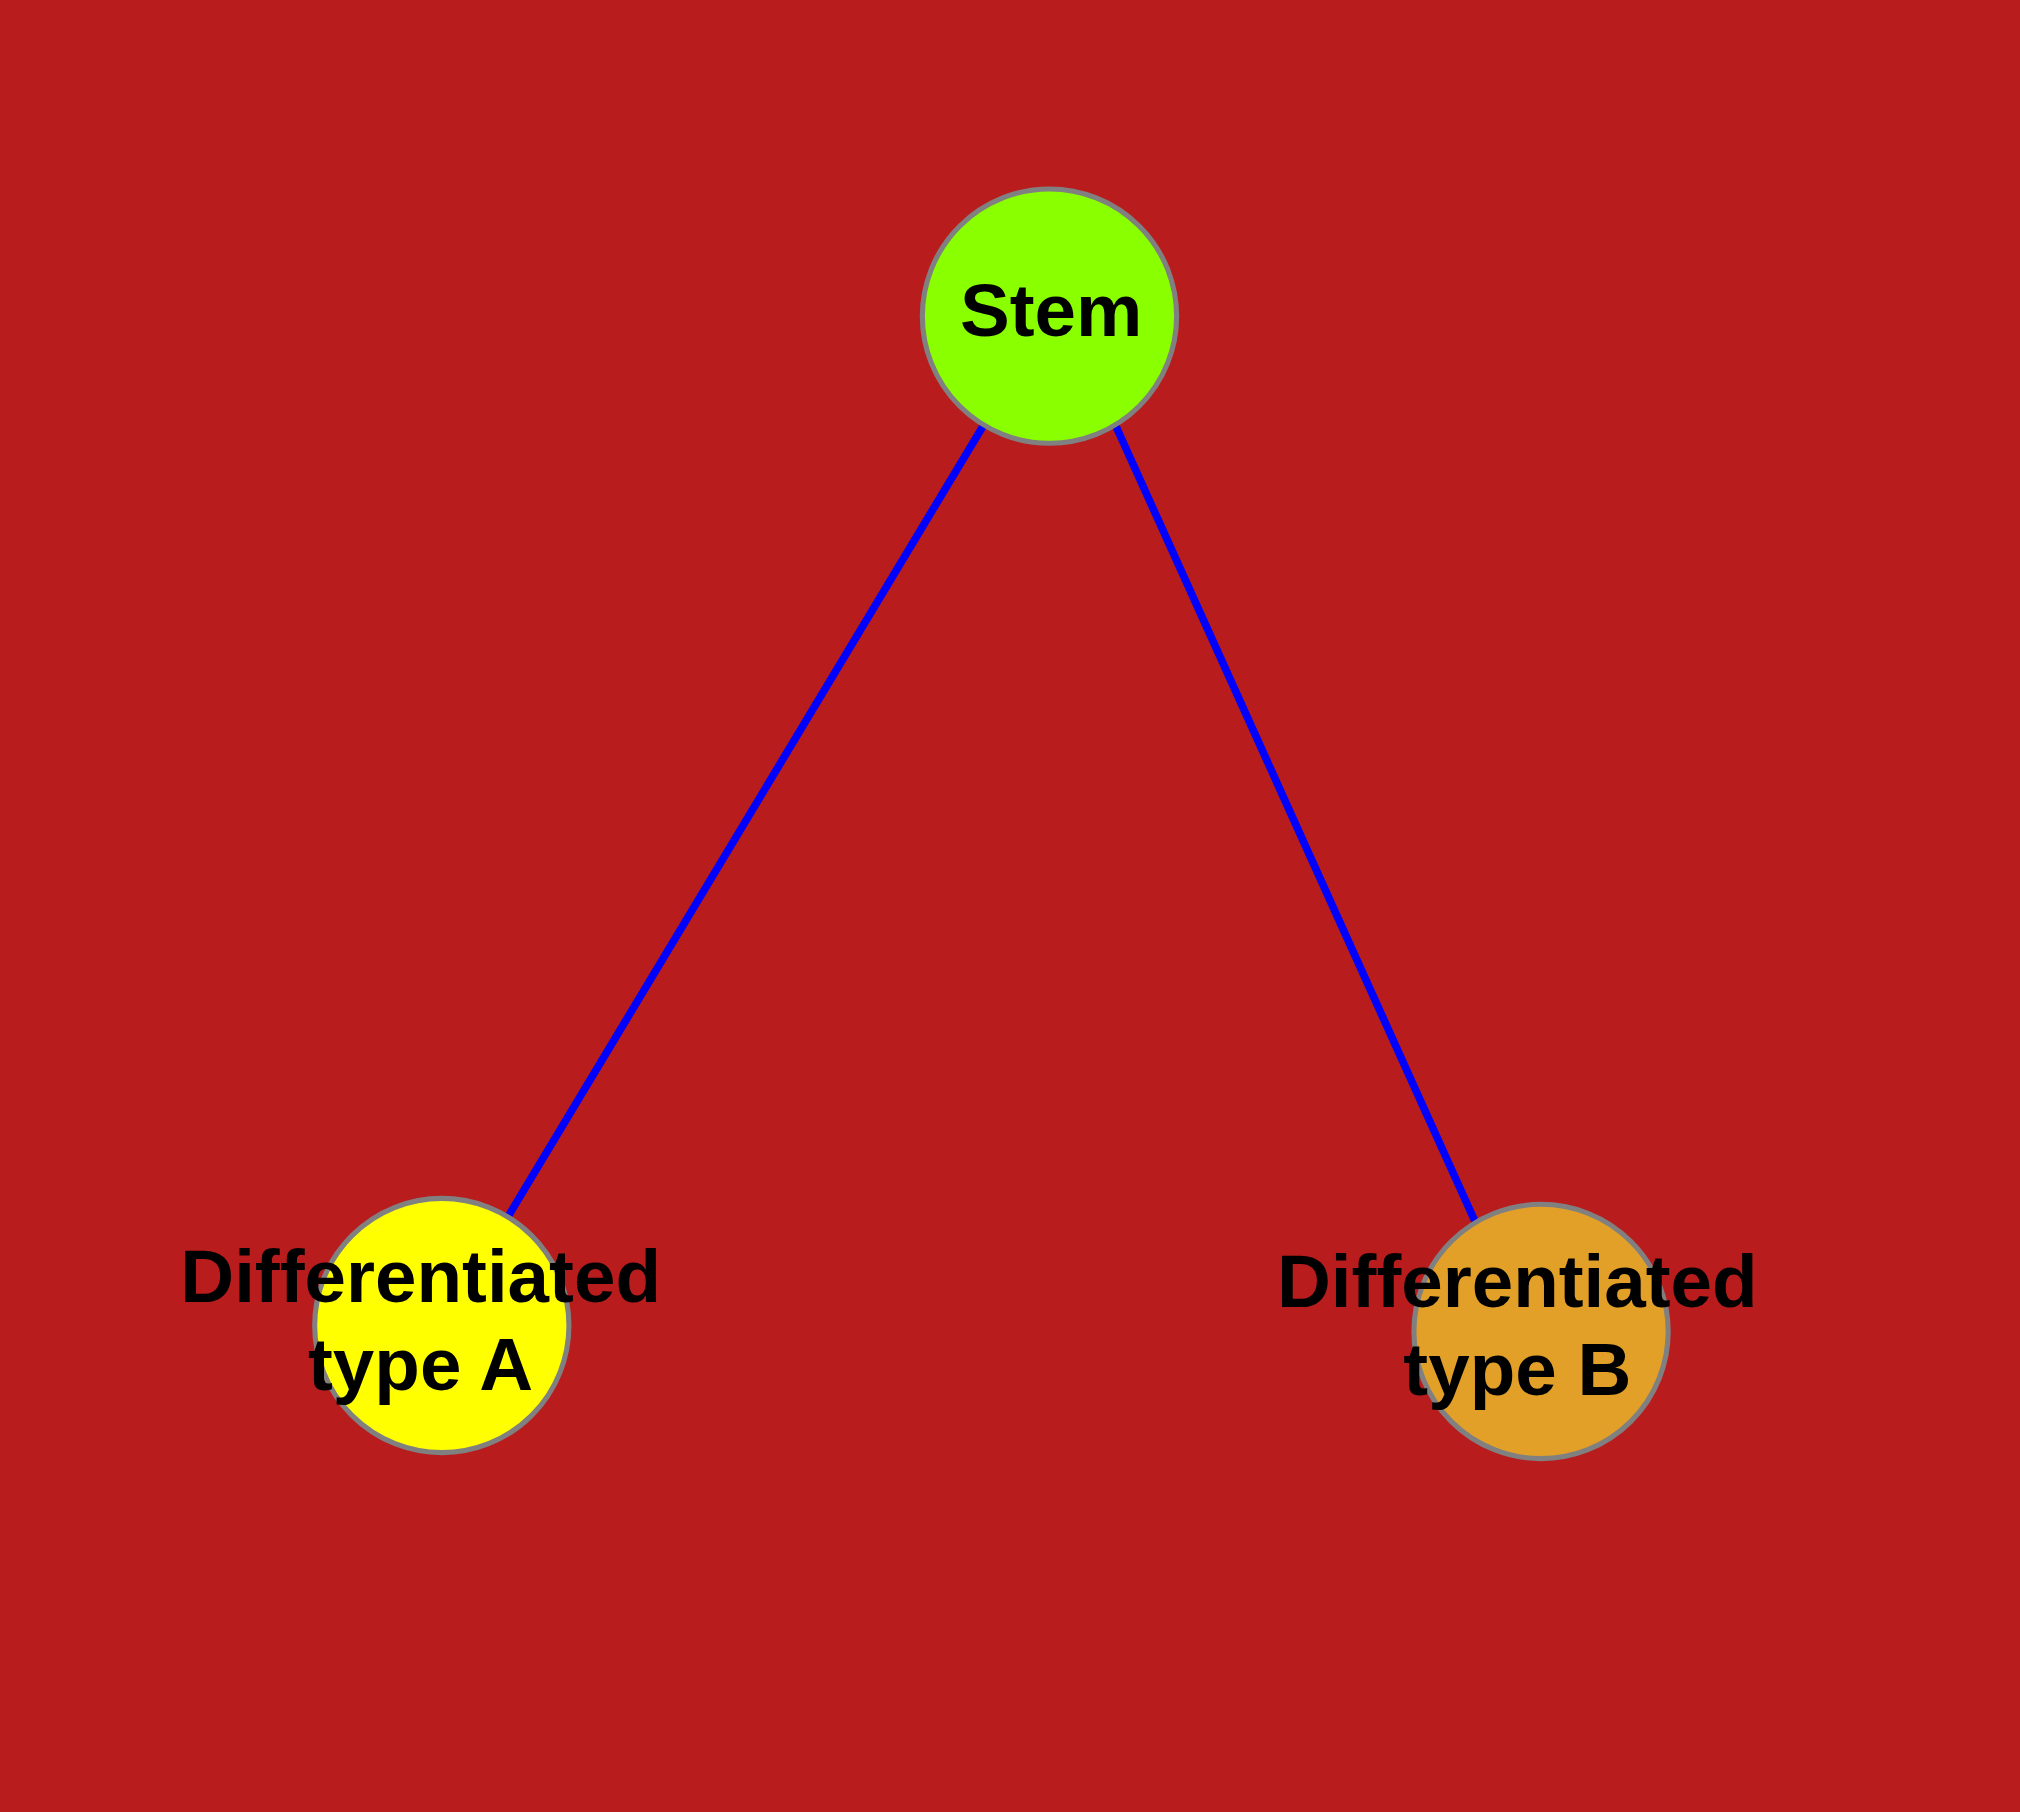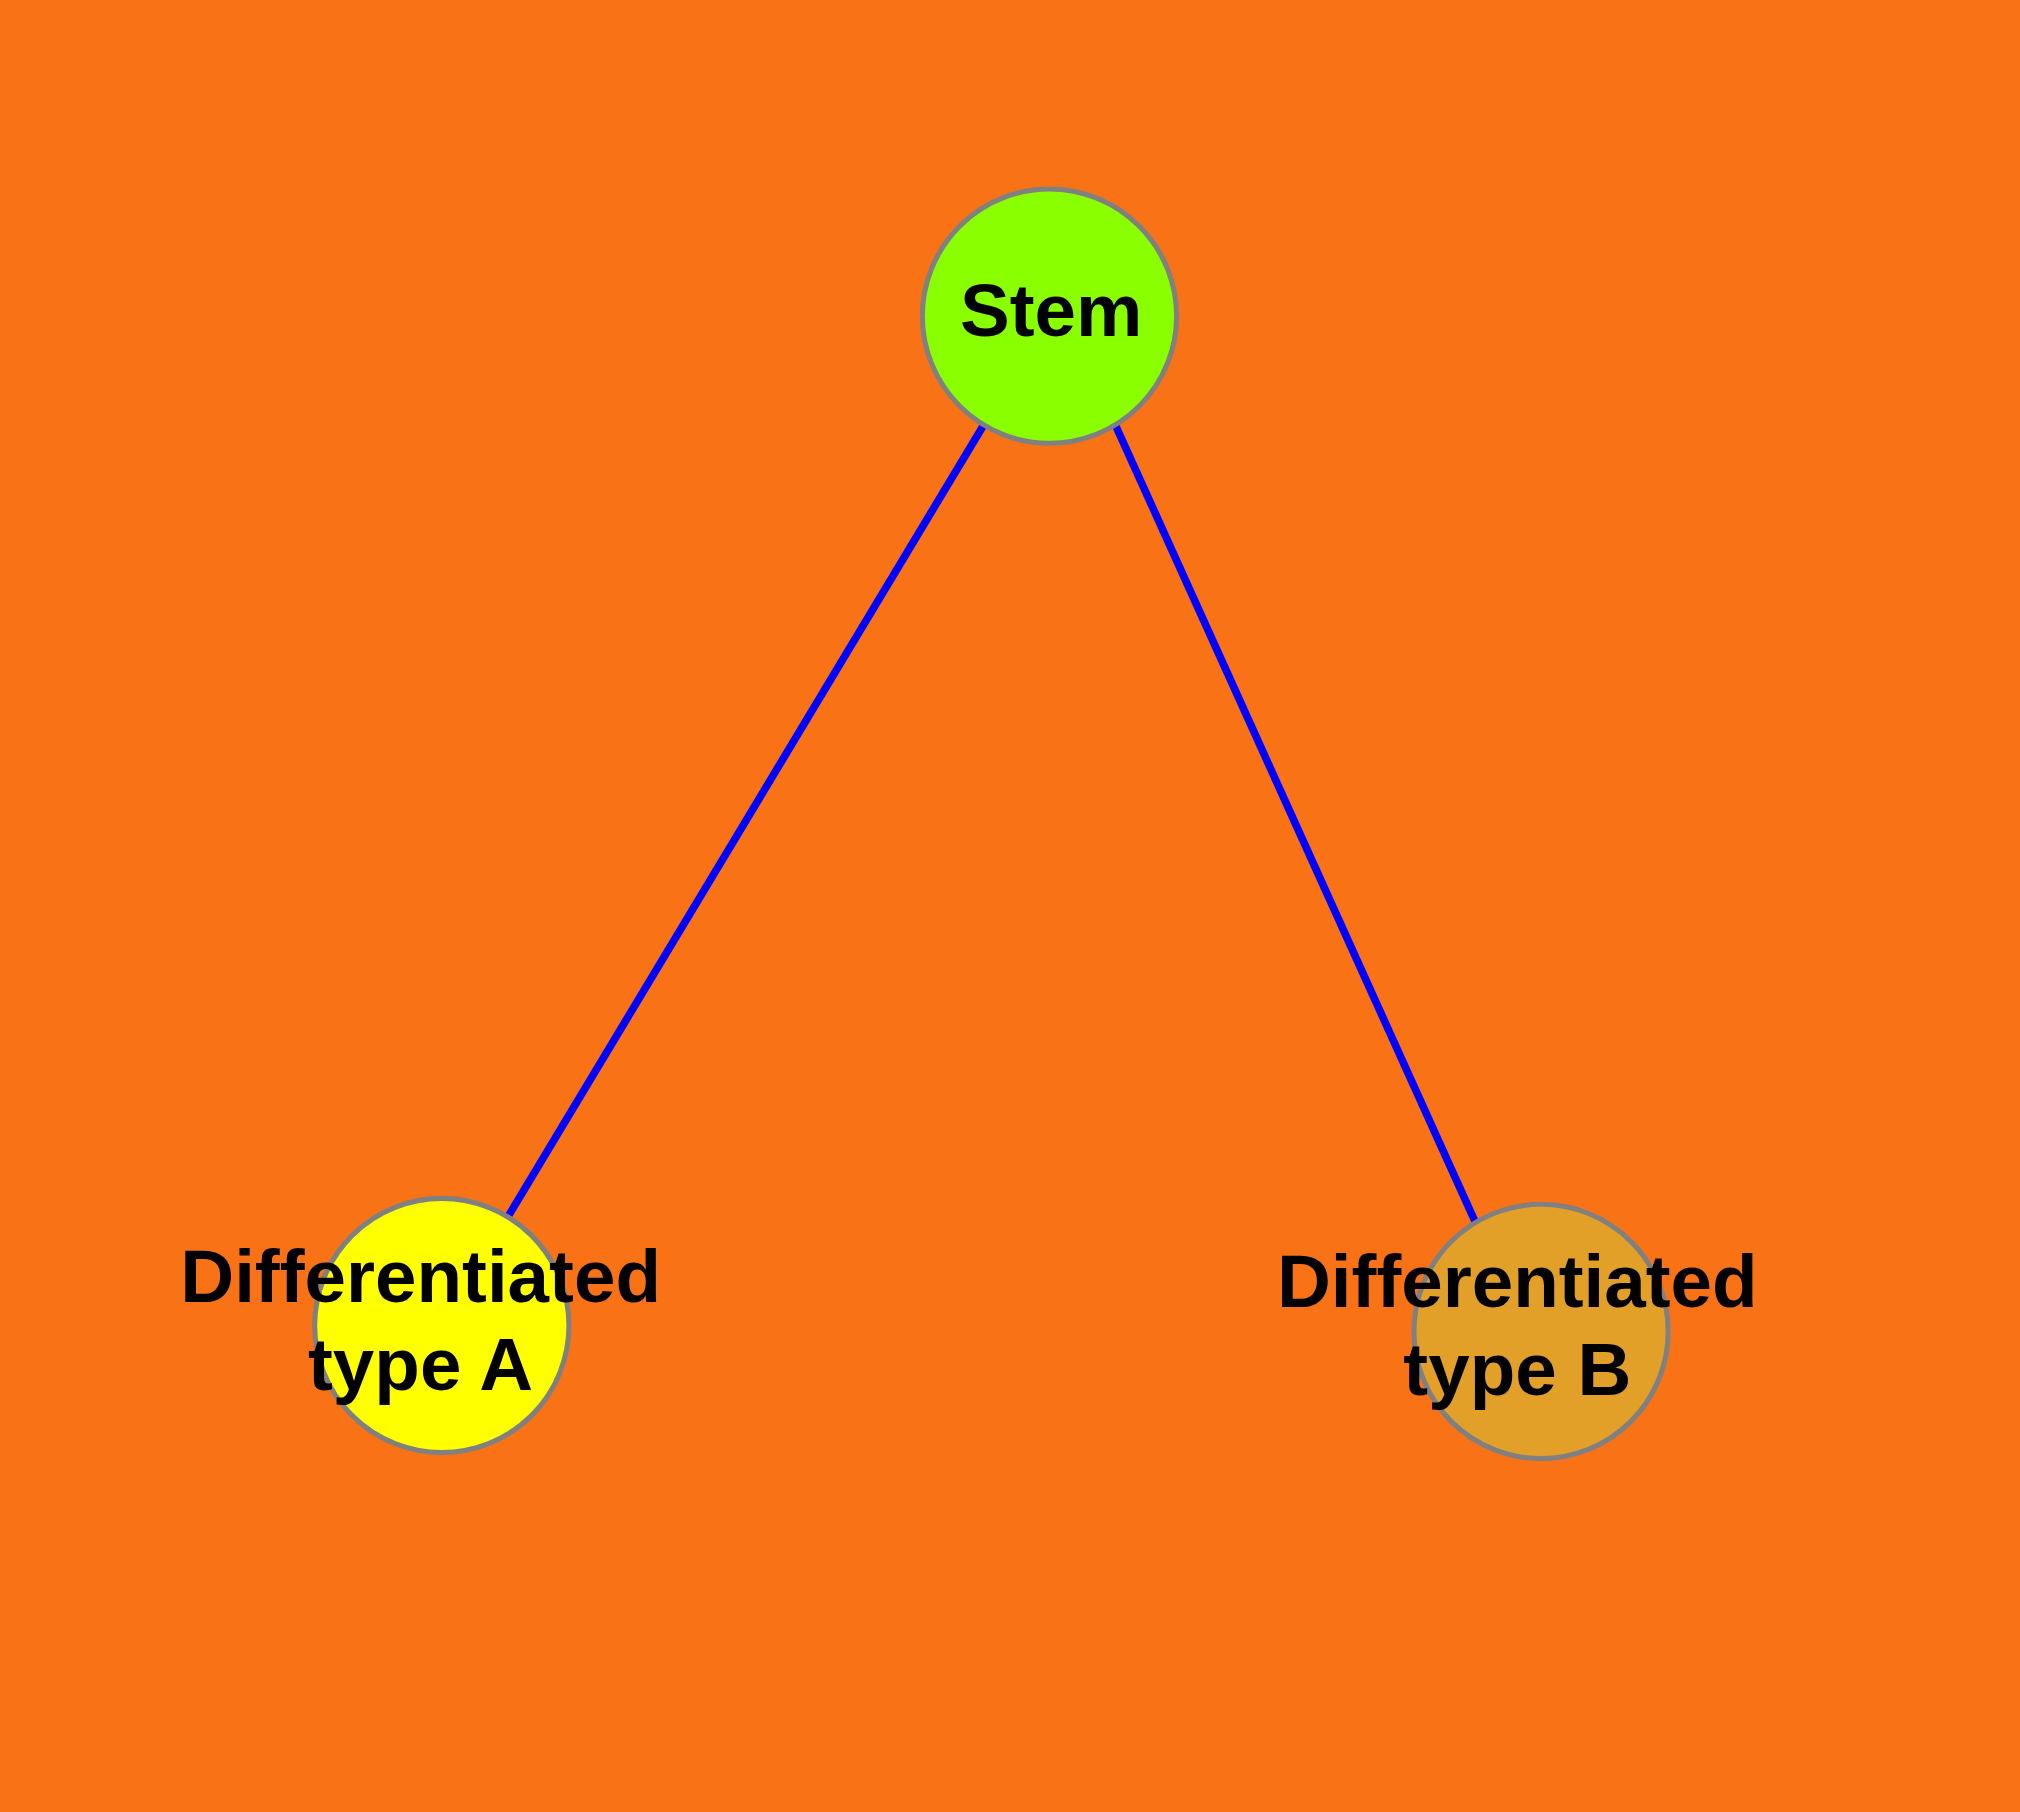--- a/index.html
+++ b/index.html
@@ -30,21 +30,21 @@
     fill: #000000;
     font-family: "Liberation Sans", sans-serif;
     dominant-baseline: middle;
     text-anchor: middle;
     white-space: pre;
   }
 </style>
 </head>
 <body>
 
-<div id="canvas" style="background: #f97316;">
+<div id="canvas" style="background: #b91c1c;">
   <svg id="graph-svg" viewBox="0 0 2384 2138">
 
     <g>
       <line stroke-linecap="butt" x1="1160" y1="502" x2="600" y2="1434" stroke="#0000ff" stroke-width="9"></line>
       <line stroke-linecap="butt" x1="1316" y1="502" x2="1740" y2="1441" stroke="#0000ff" stroke-width="9"></line>
     </g>
 
     <g>
 
       <g>

